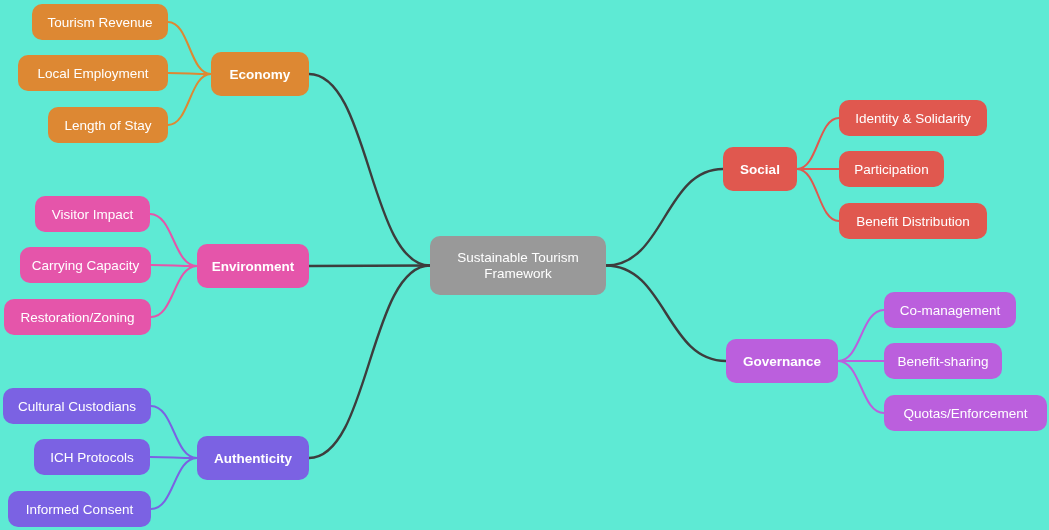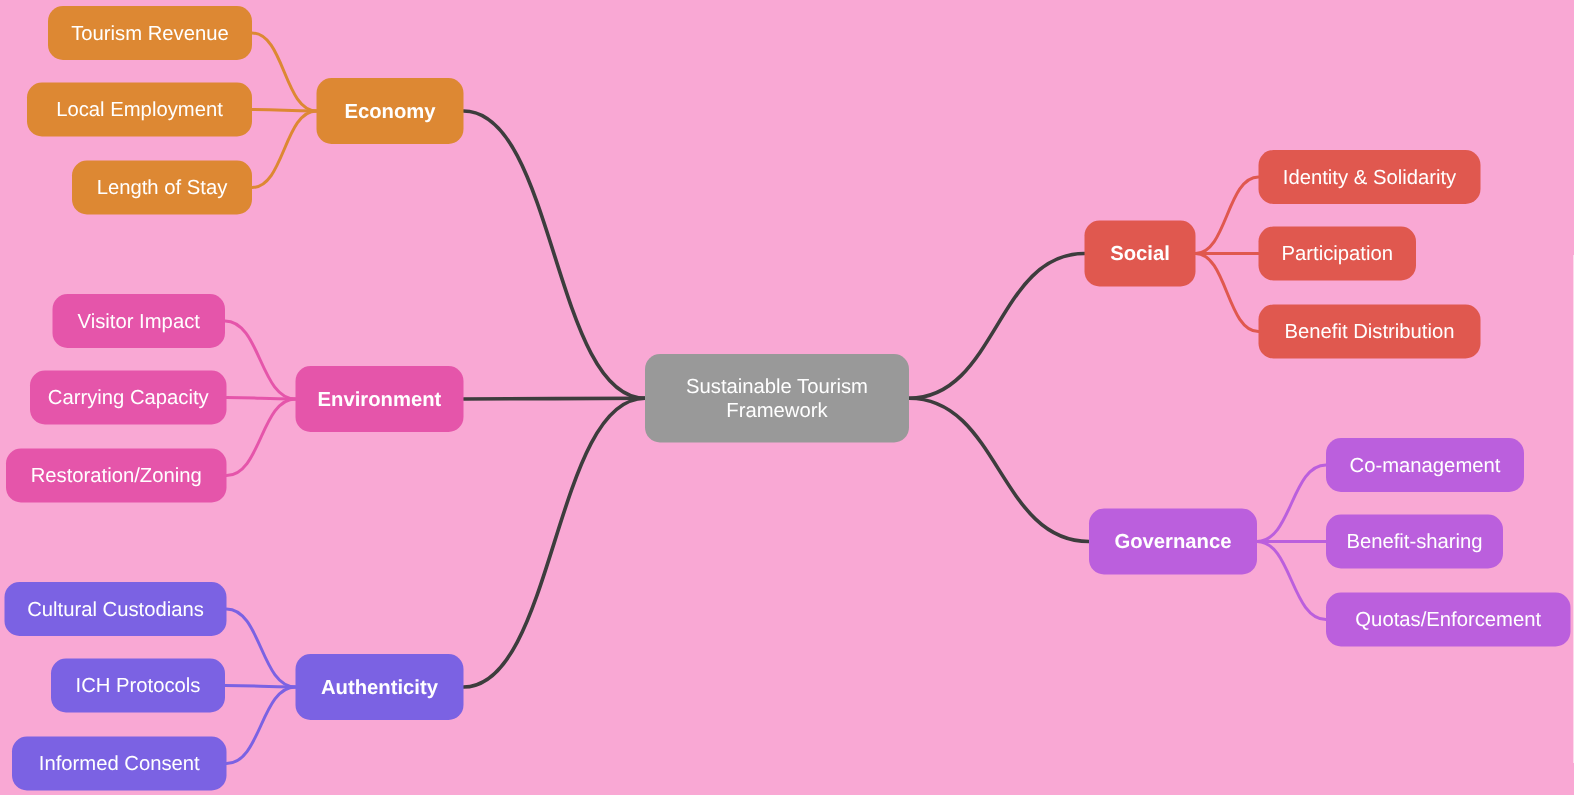--- a/index.html
+++ b/index.html
@@ -10,21 +10,21 @@
   body {
     width: 1049px;
     height: 530px;
     overflow: hidden;
     font-family: "Liberation Sans", sans-serif;
   }
   #mindmap-root {
     position: relative;
     width: 1049px;
     height: 530px;
-    background: #f9a8d4;
+    background: #5eead4;
   }
   svg.map-canvas {
     position: absolute;
     left: 0;
     top: 0;
     width: 1049px;
     height: 530px;
     display: block;
   }
   .node-label {

